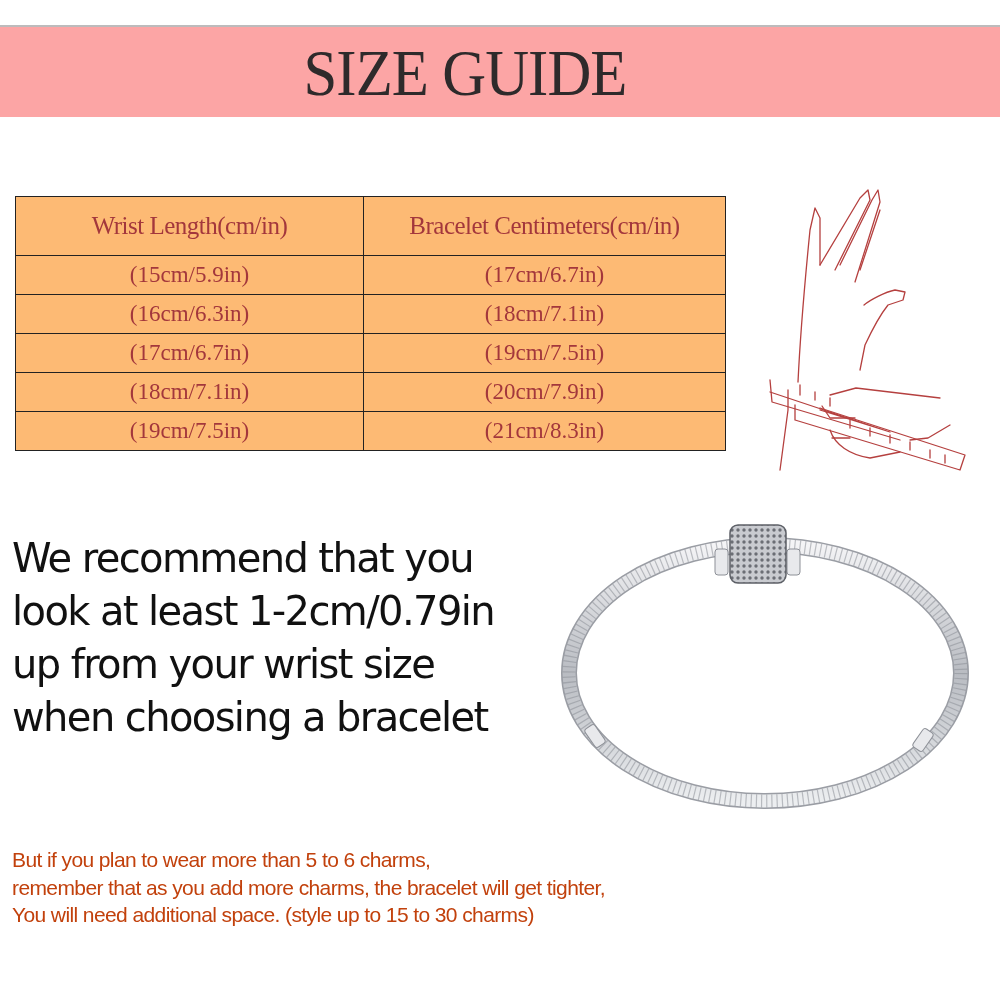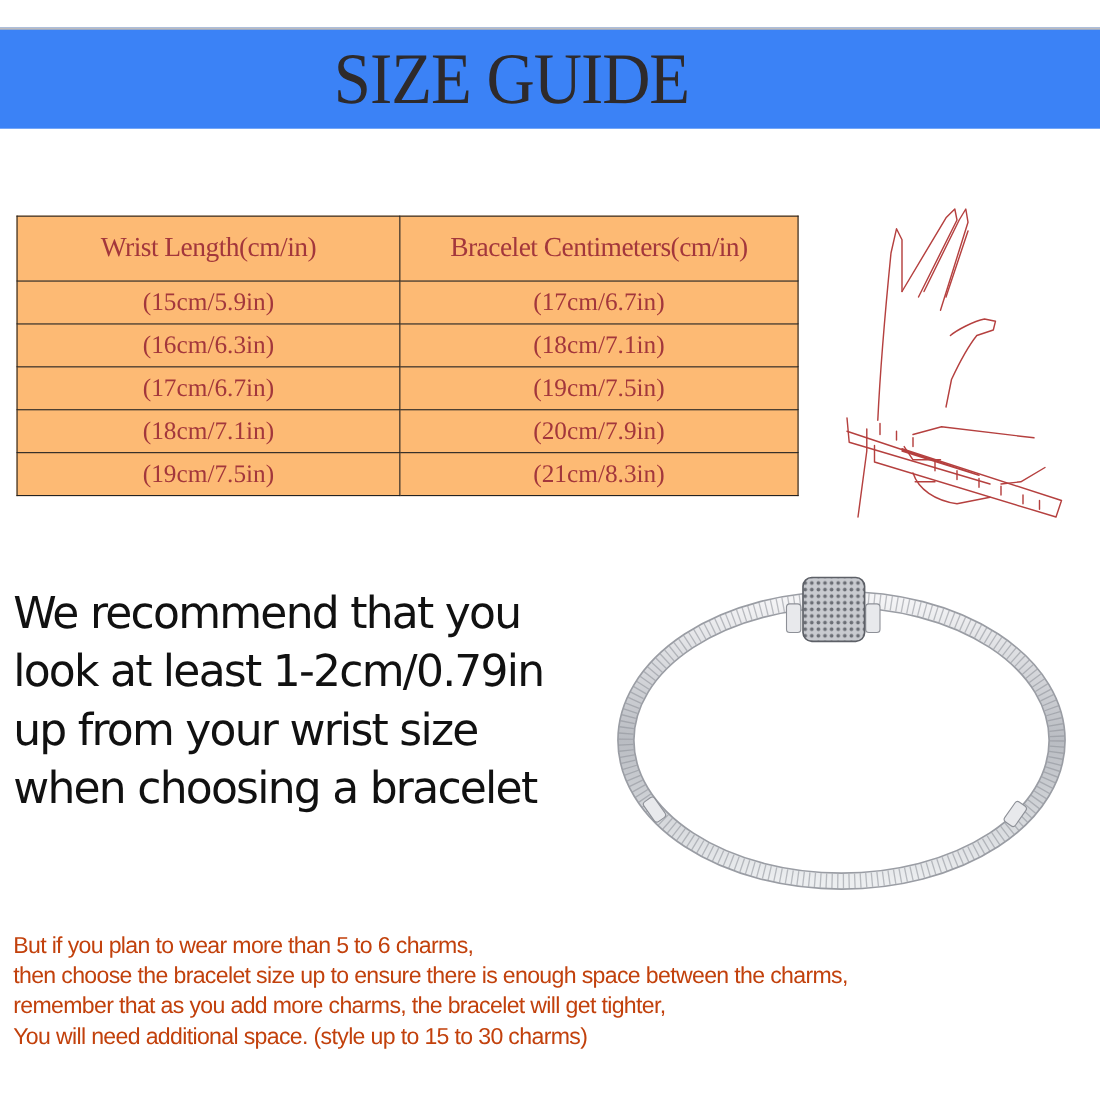--- a/index.html
+++ b/index.html
@@ -1,17 +1,17 @@
 <!DOCTYPE html>
 <html><head>
 <meta charset="utf-8">
 <style>
   html, body { margin:0; padding:0; background:#ffffff; }
   body { width:1000px; height:1000px; position:relative; overflow:hidden; font-family:"Liberation Sans", sans-serif; }
-  .banner { position:absolute; left:0; top:25px; width:1000px; height:90px; background:#3b82f6; border-top:2px solid #bdbbbc; }
+  .banner { position:absolute; left:0; top:25px; width:1000px; height:90px; background:#fca5a5; border-top:2px solid #bdbbbc; }
   .banner-title { position:absolute; left:0; top:0; width:930px; height:90px; text-align:center; line-height:92px;
     font-family:"Liberation Serif", serif; font-size:66px; color:#2e2a2b; letter-spacing:-1px; transform:scaleX(0.92); transform-origin:center; }
   table.size { position:absolute; left:15px; top:196px; width:711px; border-collapse:collapse; background:#fdba74; }
   table.size td, table.size th { border:1.5px solid #222; padding:0; text-align:center; font-family:"Liberation Serif", serif; color:#a3373c; font-weight:normal; }
   table.size th { height:58px; font-size:25px; letter-spacing:-0.5px; }
   table.size td { font-size:23px; }
   table.size tr.r td { height:38px; }
   table.size td.c1, table.size th.c1 { width:347px; }
   .hand { position:absolute; left:760px; top:170px; width:230px; height:320px; }
   .recommend { position:absolute; left:12px; top:532px; width:490px; font-family:"DejaVu Sans", sans-serif; font-size:40px; line-height:53px; color:#111; letter-spacing:-1.6px; }
@@ -101,16 +101,15 @@
   <ellipse cx="210" cy="158" rx="196" ry="128" fill="none" stroke="#8d9097" stroke-width="13" stroke-dasharray="1.2 4" opacity="0.55"></ellipse>
   <rect x="160" y="34" width="13" height="26" rx="3" fill="#e8e9ec" stroke="#8d9097"></rect>
   <rect x="232" y="34" width="13" height="26" rx="3" fill="#e8e9ec" stroke="#8d9097"></rect>
   <rect x="34" y="210" width="12" height="22" rx="3" fill="#e8e9ec" stroke="#8d9097" transform="rotate(-35 40 221)"></rect>
   <rect x="362" y="214" width="12" height="22" rx="3" fill="#e8e9ec" stroke="#8d9097" transform="rotate(35 368 225)"></rect>
   <rect x="175" y="10" width="56" height="58" rx="8" fill="url(#pave)" stroke="#5d6067" stroke-width="1.5"></rect>
 </svg>
 
 <div class="notes">
   <div>But if you plan to wear more than 5 to 6 charms,</div>
-  <div>then choose the bracelet size up to ensure there is enough space between the charms,</div>
   <div>remember that as you add more charms, the bracelet will get tighter,</div>
   <div>You will need additional space. (style up to 15 to 30 charms)</div>
 </div>
 
 </body></html>

